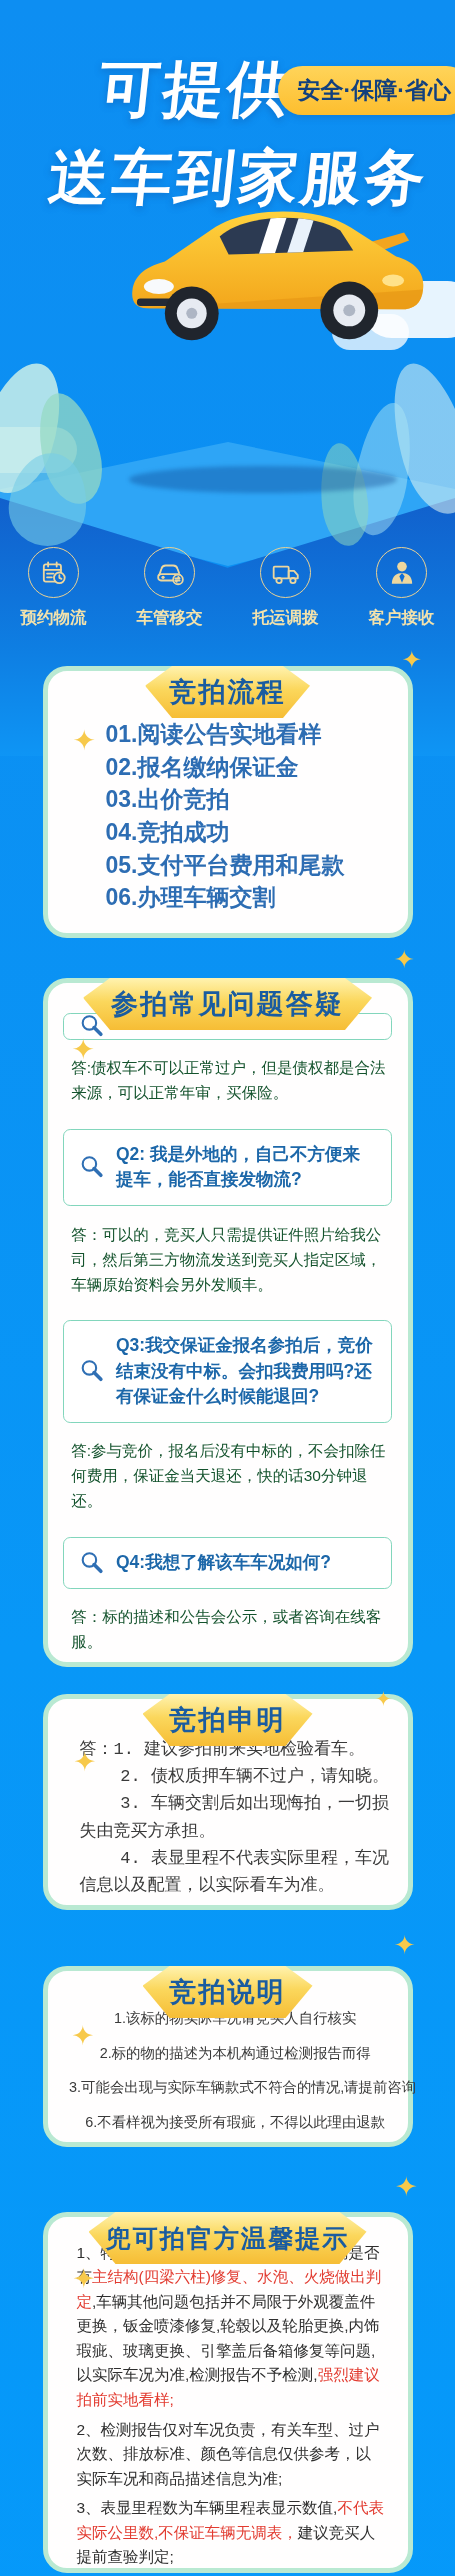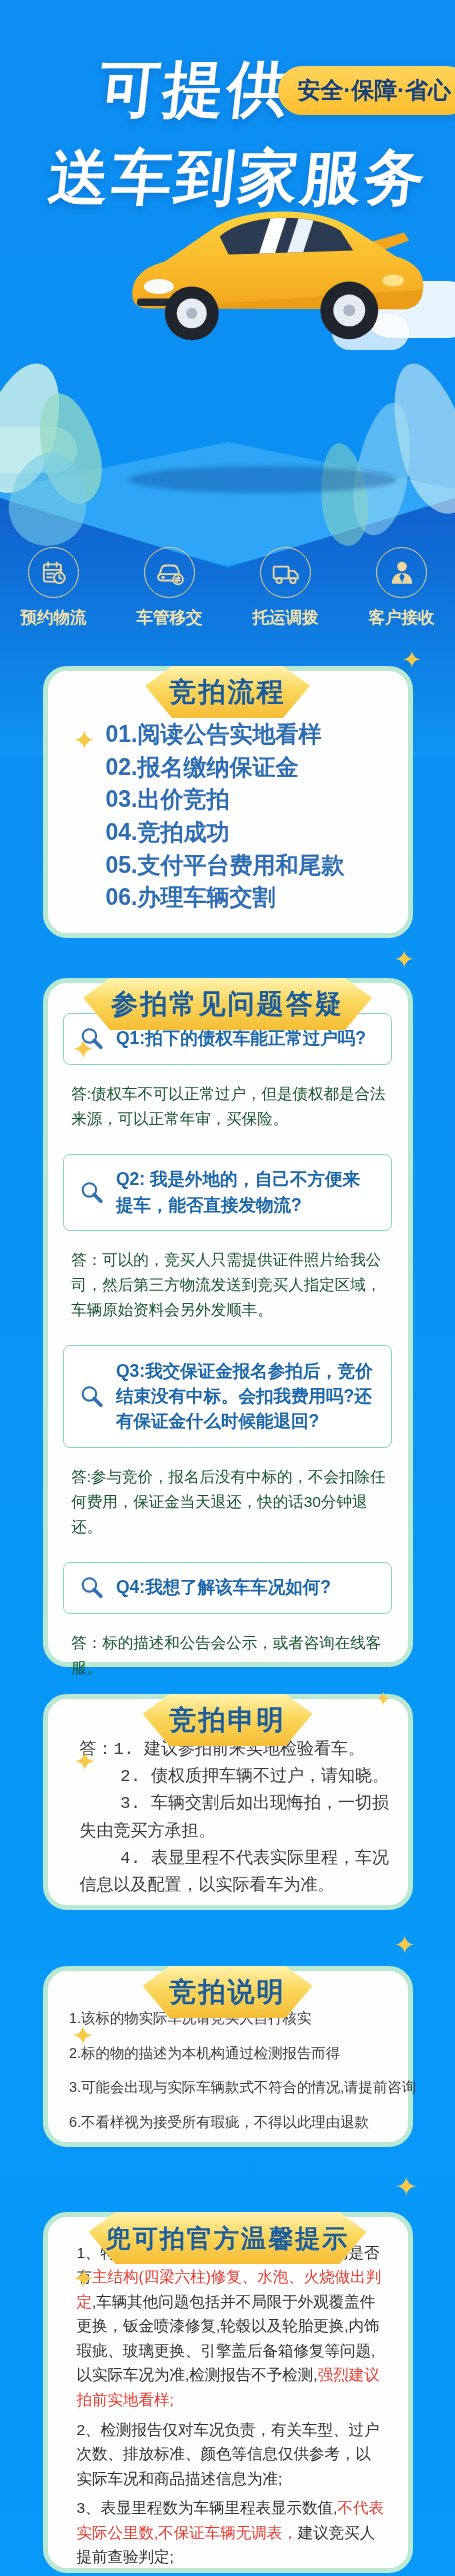--- a/index.html
+++ b/index.html
@@ -60,21 +60,21 @@
   .mag{position:absolute;left:13.4px;top:50%;transform:translateY(-50%);}
   .answer{font-size:15.5px;color:#14532d;line-height:1.62;margin:15.5px 7.2px 23px 11.3px;}
 
   
   #sec-statement{margin-top:23px;}
   #sec-statement .card{height:216px;padding:37px 18.5px 0 32px;}
   .statement-body{font-size:17px;color:#3a3a3a;line-height:1.6;white-space:pre-wrap;font-family:Liberation Mono, monospace;}
 
   
   #sec-instructions{margin-top:56px;}
-  #sec-instructions .card{height:181px;padding:30px 6.2px 0 21.6px;}
+  #sec-instructions .card{height:181px;padding:30px 6.2px 0 21.6px;text-align:center;}
   .instr-line{font-size:14.4px;color:#3a3a3a;line-height:2.4;white-space:nowrap;}
 
   
   #sec-tips{margin-top:65px;}
   #sec-tips .card{height:361px;padding:24px 23px 0 29px;overflow:hidden;}
   .tip-item{font-size:15.5px;color:#2f2f2f;line-height:1.58;margin-bottom:5.2px;}
   .tip-item .red{color:#e23b30;}
 </style>
 </head>
 <body>
@@ -200,21 +200,20 @@
       <span class="sparkle" style="right:-2.1px;top:-31px;font-size:25px;">✦</span>
       <span class="sparkle" style="left:29px;top:58px;font-size:28px;">✦</span>
       <div class="banner" style="width:289px;">参拍常见问题答疑</div>
       <div class="card">
 
         <div class="qbox">
           <svg class="mag" width="29" height="29" viewBox="0 0 56 56" fill="none" stroke="#2f6fb4" stroke-width="4" stroke-linecap="round">
             <circle cx="24" cy="22" r="13"></circle>
               <path d="M33 31 L46 44" stroke-width="7"></path>
           </svg>
-          <div class="qtext">Q1:拍下的债权车能正常过户吗?</div>
         </div>
         <div class="answer">答:债权车不可以正常过户，但是债权都是合法来源，可以正常年审，买保险。</div>
 
         <div class="qbox">
           <svg class="mag" width="29" height="29" viewBox="0 0 56 56" fill="none" stroke="#2f6fb4" stroke-width="4" stroke-linecap="round">
             <circle cx="24" cy="22" r="13"></circle>
               <path d="M33 31 L46 44" stroke-width="7"></path>
           </svg>
           <div class="qtext">Q2: 我是外地的，自己不方便来提车，能否直接发物流?</div>
         </div>

